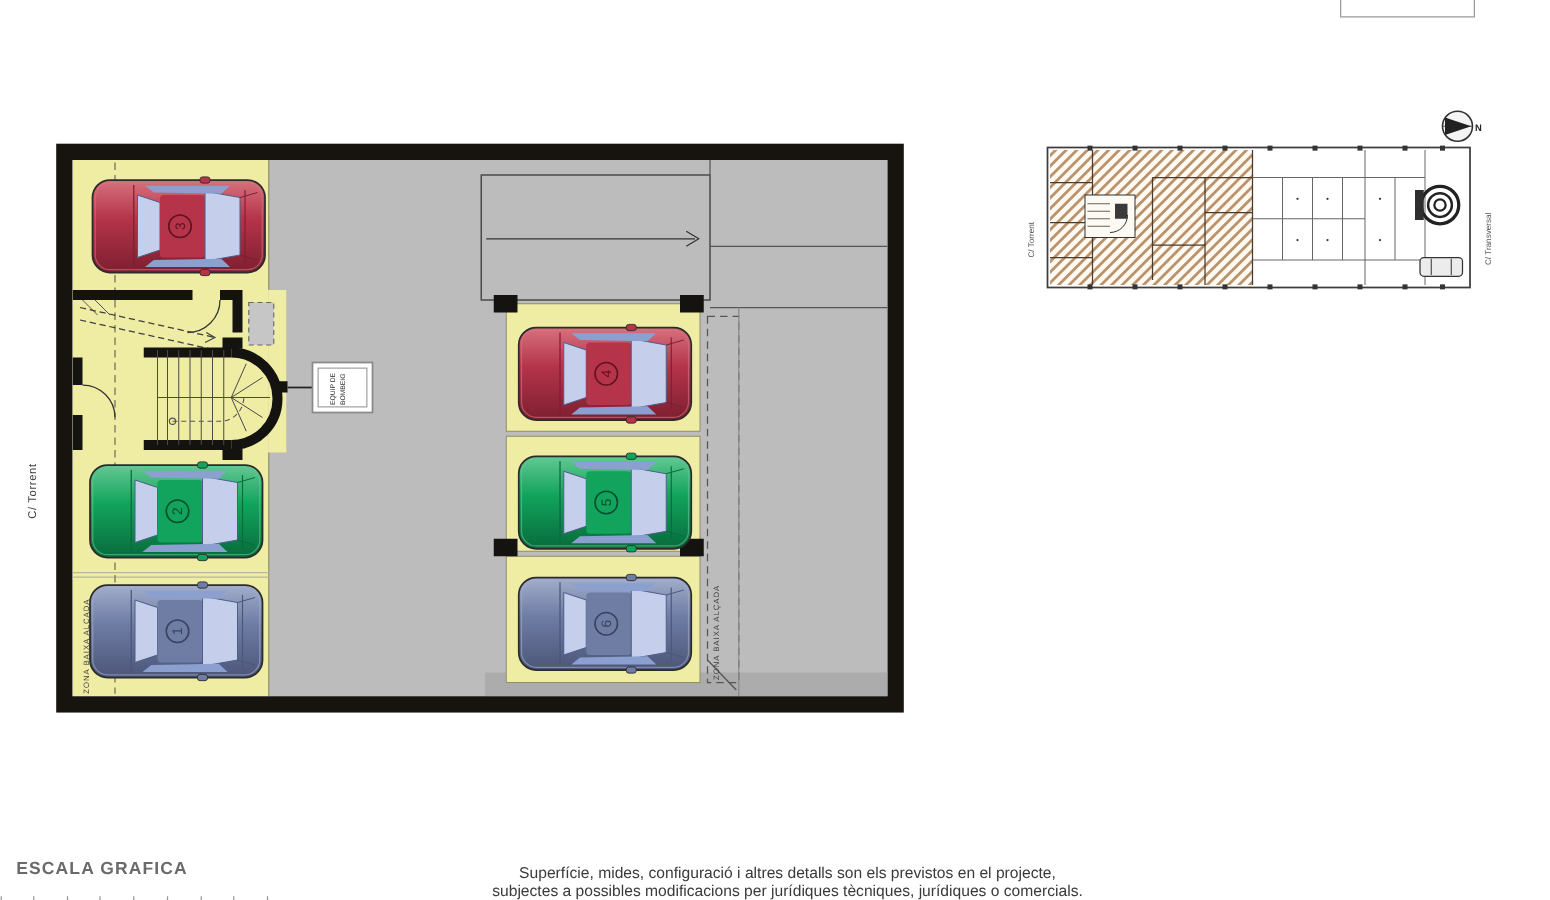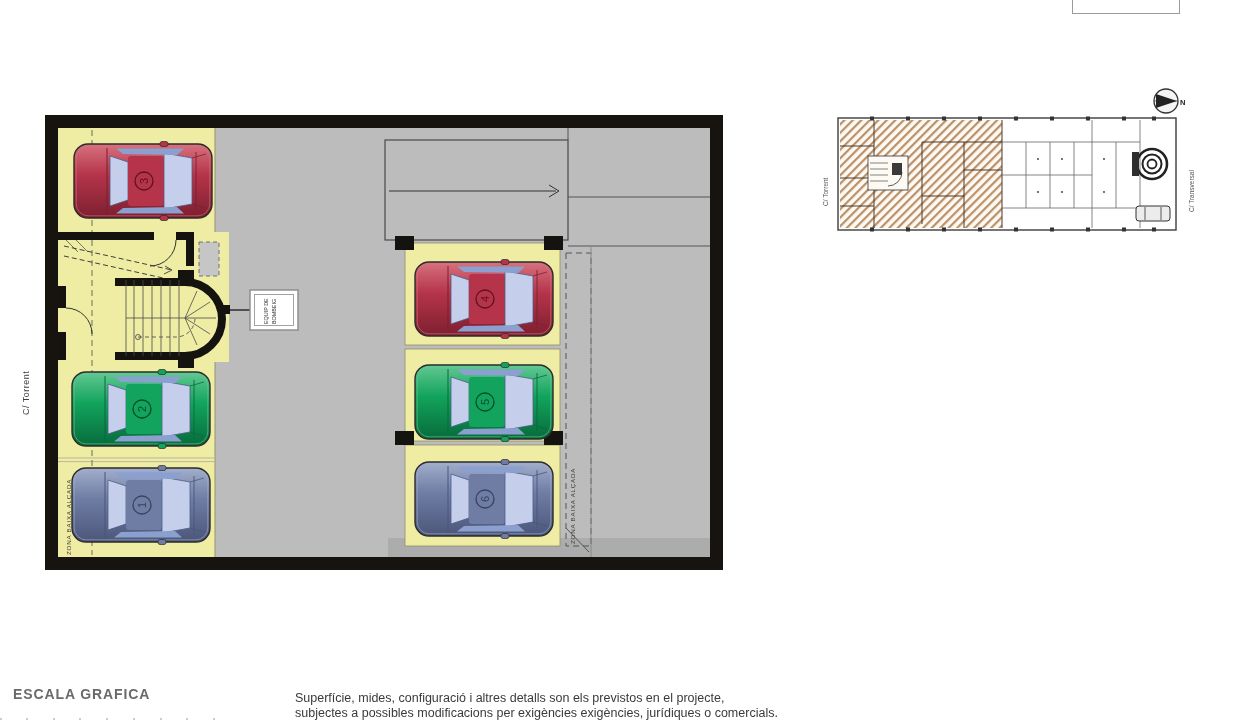--- a/index.html
+++ b/index.html
@@ -17,21 +17,21 @@
   .vlabel{position:absolute;transform-origin:0 0;transform:rotate(-90deg);white-space:nowrap;}
   .street-main{left:21px;top:415px;font-size:9px;color:#3c3c3c;letter-spacing:.5px;}
   .street-mini-left{left:822px;top:206px;font-size:6.5px;color:#555;}
   .street-mini-right{left:1188px;top:212px;font-size:6.5px;color:#555;}
   
   .mini-plan{left:834px;top:112px;width:348px;height:126px;}
   .north{left:1150px;top:84px;width:42px;height:34px;}
   
   .scale-label{left:13px;top:686px;font-size:14px;font-weight:700;color:#6a6a6a;letter-spacing:.9px;}
   .scale-bar{left:0px;top:711px;}
-  .disclaimer{left:295px;top:691px;width:670px;text-align:left;font-size:12.5px;line-height:14.5px;color:#3a3a3a;}
+  .disclaimer{left:295px;top:691px;width:670px;text-align:center;font-size:12.5px;line-height:14.5px;color:#3a3a3a;}
   text{font-family:"Liberation Sans",sans-serif;}
 </style>
 </head>
 <body>
 
 <div class="abs cutoff-frame"></div>
 
 <div class="abs main-plan">
   <svg width="652" height="429" viewBox="0 0 652 429">
 
@@ -380,14 +380,14 @@
         <line x1="107" y1="2" x2="107" y2="9"></line>
         <line x1="134" y1="2" x2="134" y2="9"></line>
       <line x1="161" y1="2" x2="161" y2="9"></line>
         <line x1="187" y1="2" x2="187" y2="9"></line>
         <line x1="214" y1="2" x2="214" y2="9"></line>
     </g>
   </svg>
 </div>
 <div class="abs disclaimer">
   <div>Superfície, mides, configuració i altres detalls son els previstos en el projecte,</div>
-  <div>subjectes a possibles modificacions per exigències exigències, jurídiques o comercials.</div>
+  <div>subjectes a possibles modificacions per jurídiques tècniques, jurídiques o comercials.</div>
 </div>
 
 </body></html>

